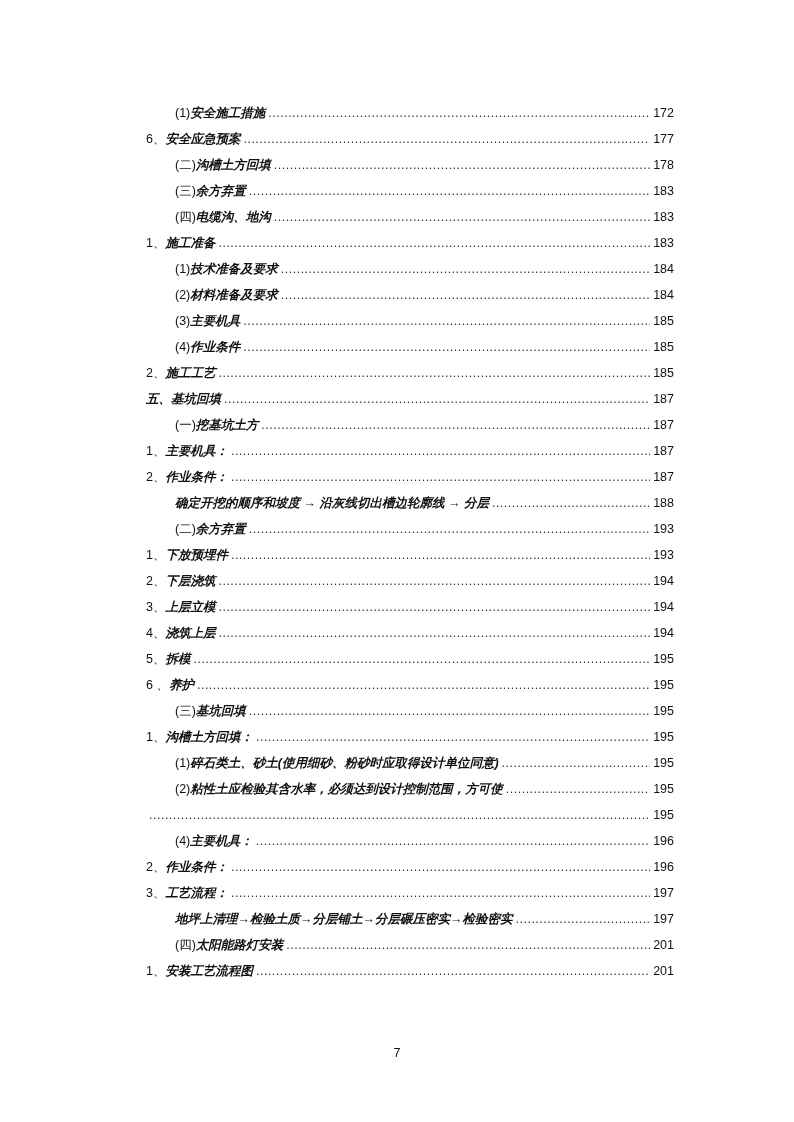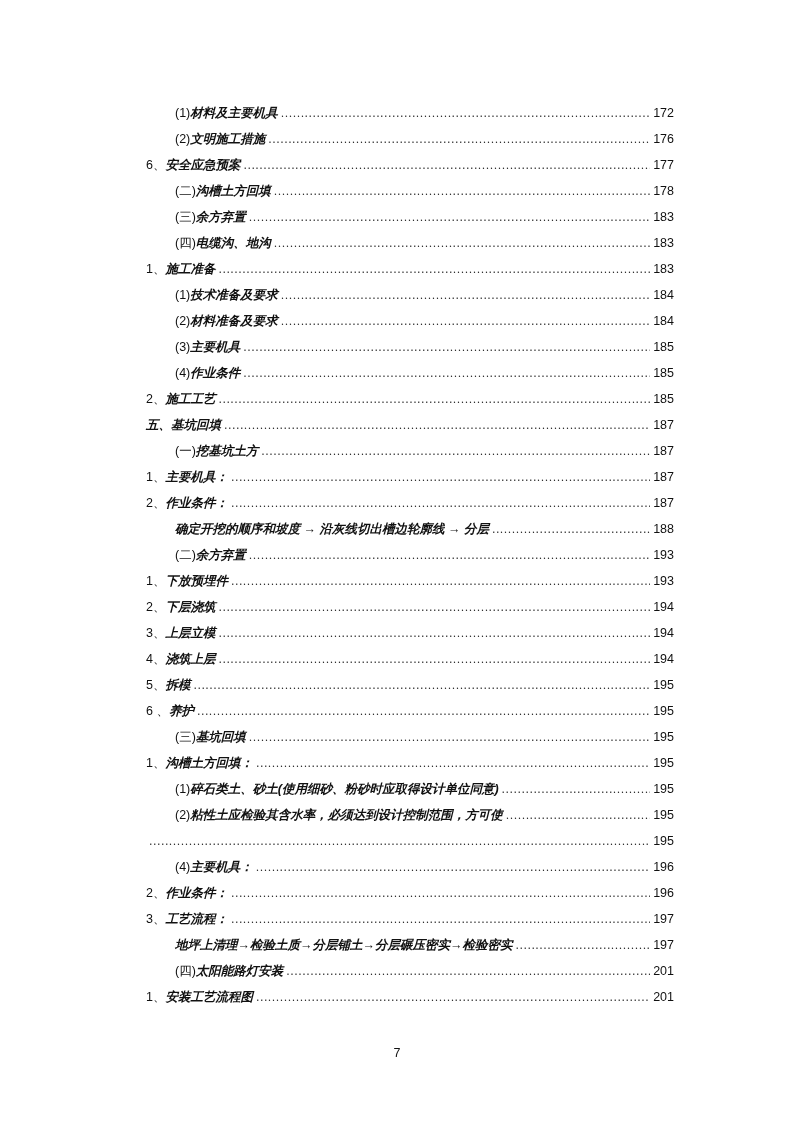--- a/index.html
+++ b/index.html
@@ -16,28 +16,23 @@
   .leader::before { content: "................................................................................................................................................................................................................................"; }
   .page { flex: 0 0 auto; font-style: normal; font-weight: normal; text-align: right; }
   .footer { position: absolute; left: 0; width: 794px; top: 1046px; text-align: center;
             font-size: 12.5px; }
 </style>
 </head>
 <body>
 
 <div class="toc" id="toc">
     <div class="row indent">
-      <span class="label"><span class="num">(1)</span><span>材料及主要机具</span></span>
+      <span class="label"><span class="num">(1)</span><span>安全施工措施</span></span>
       <span class="leader"></span>
       <span class="page">172</span>
-    </div>
-    <div class="row indent">
-      <span class="label"><span class="num">(2)</span><span>文明施工措施</span></span>
-      <span class="leader"></span>
-      <span class="page">176</span>
     </div>
     <div class="row">
       <span class="label"><span class="num">6、</span><span>安全应急预案</span></span>
       <span class="leader"></span>
       <span class="page">177</span>
     </div>
     <div class="row indent">
       <span class="label"><span class="num">(二)</span><span>沟槽土方回填</span></span>
       <span class="leader"></span>
       <span class="page">178</span>

